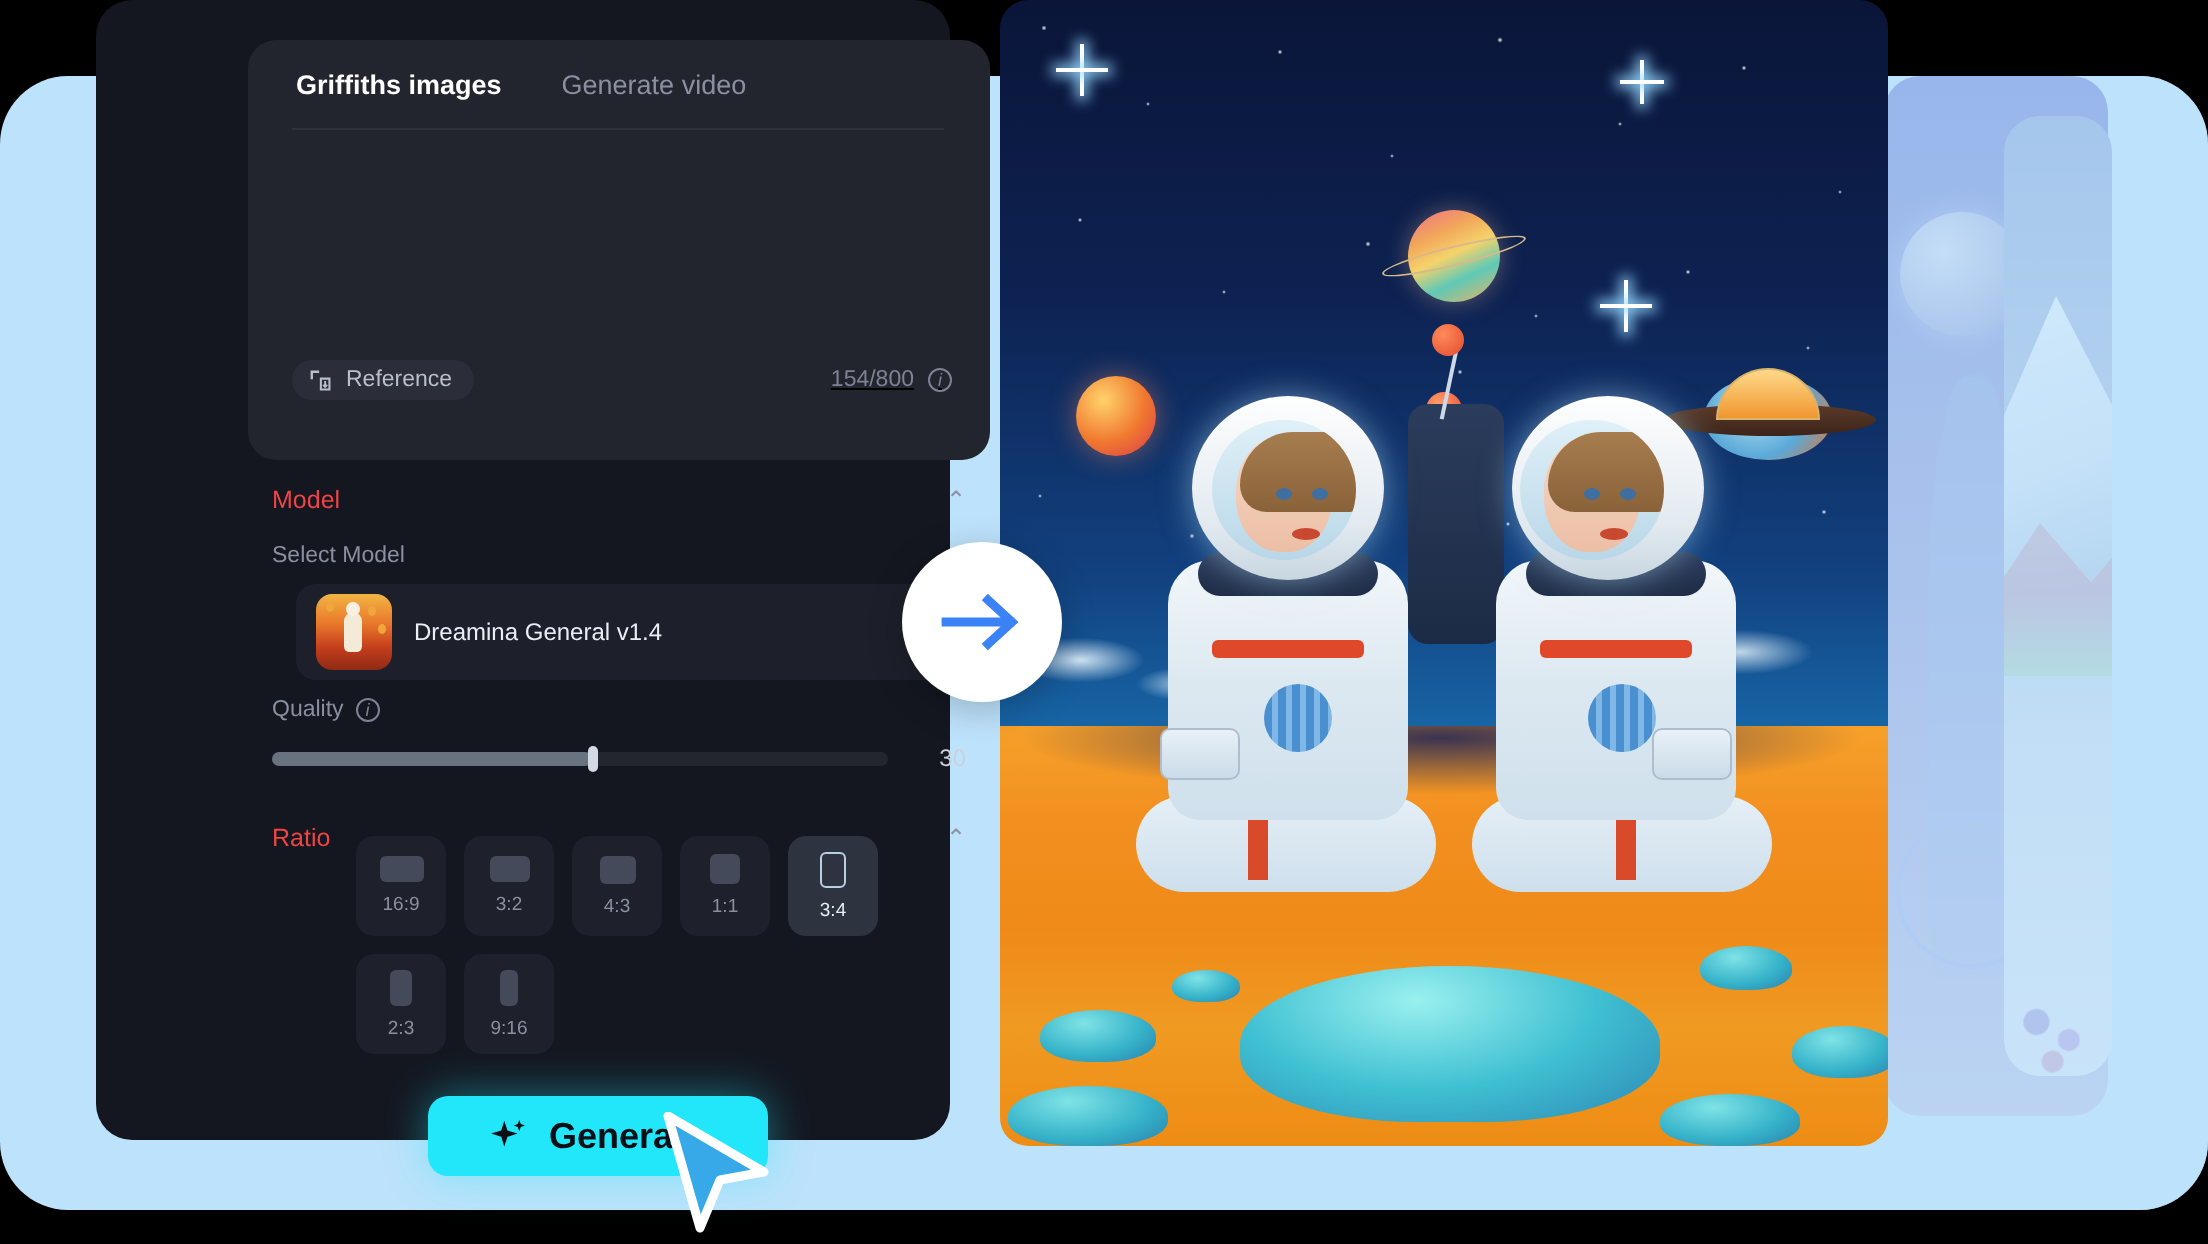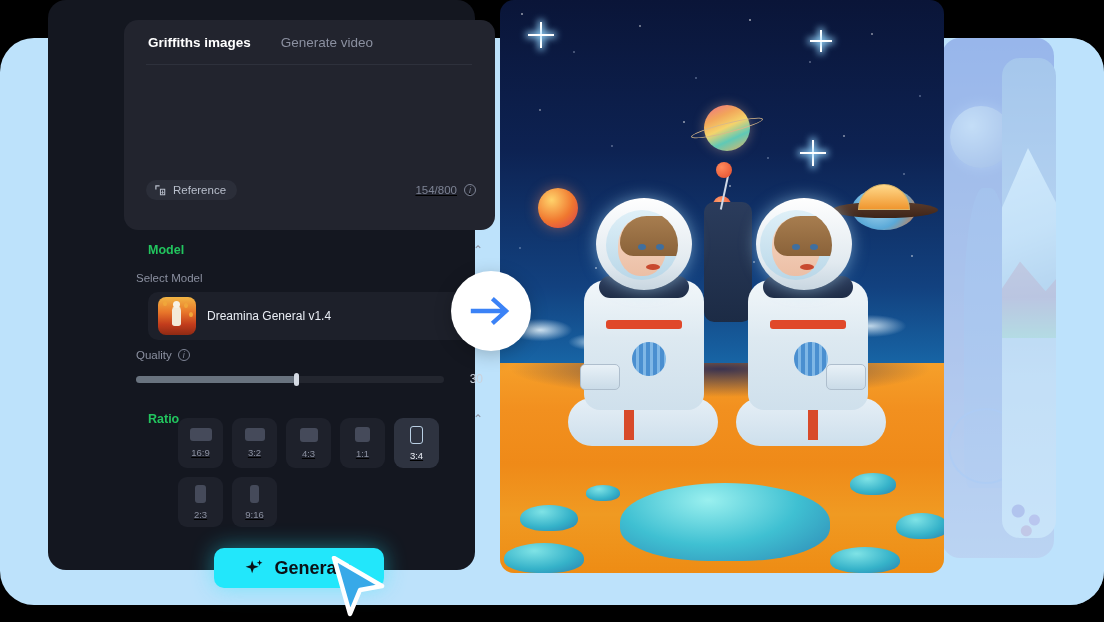--- a/index.html
+++ b/index.html
@@ -261,21 +261,21 @@
   .counter { margin-left: auto; display: flex; align-items: center; gap: 7px; font-size: 11.5px; color: #7d8header; text-decoration: underline; }
   .counter-text { color: #7d8394; font-size: 11.5px; }
   .info-ic {
     width: 12px; height: 12px; border: 1.2px solid #7d8394; border-radius: 50%;
     color: #7d8394; font-size: 9px; line-height: 10px; text-align: center; font-style: italic;
   }
 
   .section-head {
     position: absolute; left: 88px; width: 347px; display: flex; align-items: center;
   }
-  .section-title { font-size: 12.5px; font-weight: bold; color: #22c55e; margin-left: 12px; }
+  .section-title { font-size: 12.5px; font-weight: normal; color: #ef4444; }
   .chev { margin-left: auto; color: #8b90a0; font-size: 12px; }
   .sub-label { position: absolute; left: 88px; font-size: 11.5px; color: #8b90a0; }
 
   .model-card {
     position: absolute; left: 100px; top: 292px; width: 347px; height: 48px;
     background: #1d202a; border-radius: 10px; display: flex; align-items: center; padding: 0 10px;
   }
   .model-thumb {
     width: 38px; height: 38px; border-radius: 8px; flex: none; position: relative; overflow: hidden;
     background: linear-gradient(180deg,#f2b544 0%, #e8762a 40%, #c23c1c 72%, #8f2a14 100%);
@@ -293,21 +293,20 @@
   .track { position: relative; width: 308px; height: 7px; border-radius: 4px; background: #23262f; }
   .fill { position: absolute; left: 0; top: 0; height: 7px; border-radius: 4px; background: #69737f; }
   .knob { position: absolute; top: -3px; width: 5px; height: 13px; border-radius: 3px; background: #d4dae3; }
   .slider-val { margin-left: auto; font-size: 12px; color: #cbd1da; }
 
   .ratio-grid { position: absolute; left: 130px; top: 418px; display: flex; flex-wrap: wrap; gap: 9px; width: 300px; }
   .ratio-tile {
     width: 45px; height: 50px; border-radius: 9px; background: #1e212b;
     display: flex; flex-direction: column; align-items: center; justify-content: center; gap: 6px;
     cursor: pointer;
-    text-decoration: underline;
   }
   .ratio-tile.sel { background: #2e3340; }
   .ratio-glyph { background: #454a5a; border-radius: 3px; }
   .ratio-tile.sel .ratio-glyph { background: transparent; border: 1.6px solid #b9cfe4; }
   .ratio-label { font-size: 9.5px; color: #8b90a0; }
   .ratio-tile.sel .ratio-label { color: #e9edf4; }
 
   .gen-btn {
     position: absolute; left: 166px; top: 548px; width: 170px; height: 40px;
     background: #22e7fb; border-radius: 10px;

